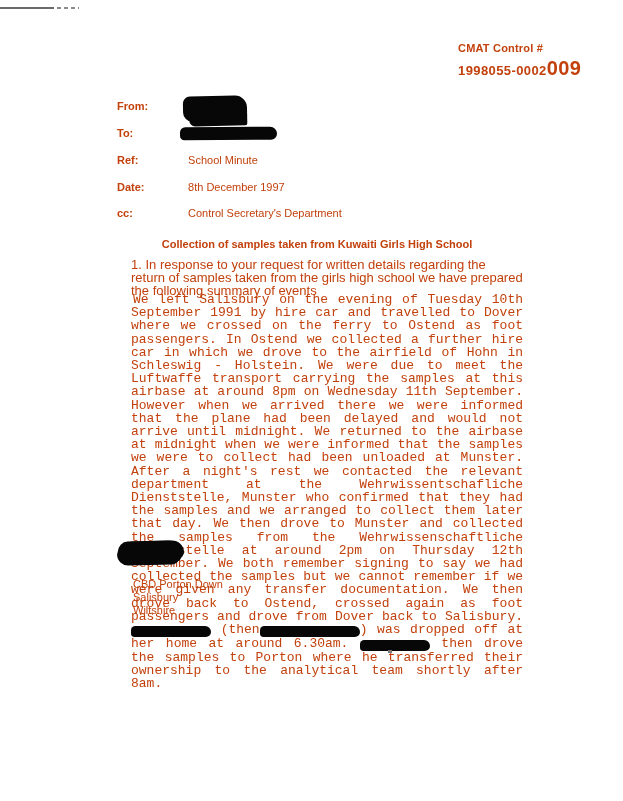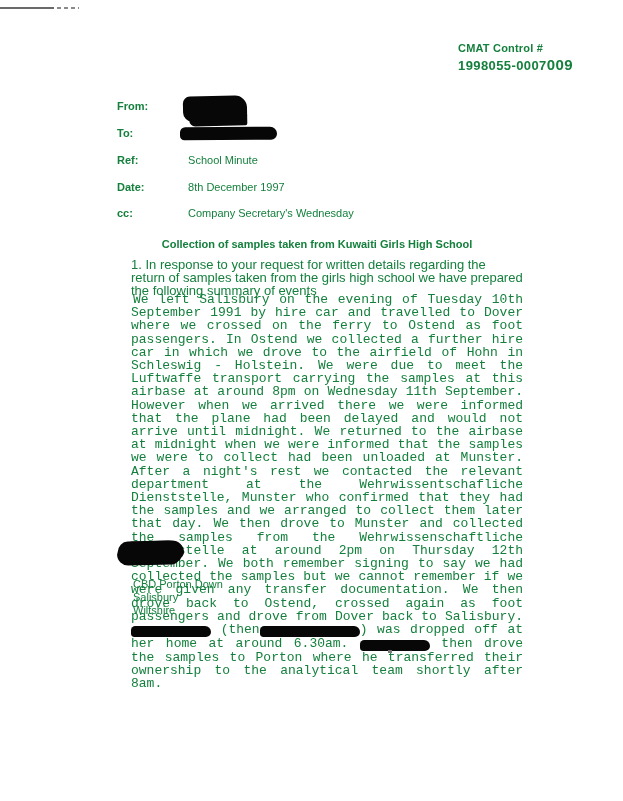--- a/index.html
+++ b/index.html
@@ -8,21 +8,21 @@
     padding: 0;
     background: #e8e8e8;
   }
   .page {
     position: relative;
     width: 623px;
     height: 801px;
     margin: 0 auto;
     background: #ffffff;
     font-family: "Liberation Sans", sans-serif;
-    color: #15803d;
+    color: #c2410c;
     overflow: hidden;
   }
   
   .artifact-line {
     position: absolute;
     top: 7px;
     left: 0;
     width: 54px;
     height: 2px;
     background: #6a6a6a;
@@ -50,21 +50,21 @@
     font-size: 11px;
     font-weight: bold;
     letter-spacing: 0.2px;
   }
   .cmat-number {
     font-size: 13px;
     font-weight: bold;
     letter-spacing: 0.4px;
   }
   .cmat-number .suffix {
-    font-size: 15px;
+    font-size: 20px;
     text-align: center;
   }
   
   .field-row {
     position: absolute;
     left: 117px;
     width: 420px;
     font-size: 11px;
   }
   .field-label {
@@ -147,21 +147,21 @@
 </head>
 <body>
 
 <div class="page">
 
   <div class="artifact-line"></div>
   <div class="artifact-dashes"></div>
 
   <div class="cmat">
     <div class="cmat-label">CMAT Control #</div>
-    <div class="cmat-number"><span>1998055-0007</span><span class="suffix">009</span></div>
+    <div class="cmat-number"><span>1998055-0002</span><span class="suffix">009</span></div>
   </div>
 
   <div class="field-row" style="top:100px">
     <span class="field-label">From:</span>
     <span class="redact redact-from"></span>
   </div>
 
   <div class="field-row" style="top:127px">
     <span class="field-label">To:</span>
     <span class="redact redact-to"></span>
@@ -172,21 +172,21 @@
     <span class="field-value">School Minute</span>
   </div>
 
   <div class="field-row" style="top:181px">
     <span class="field-label">Date:</span>
     <span class="field-value">8th December 1997</span>
   </div>
 
   <div class="field-row" style="top:207px">
     <span class="field-label">cc:</span>
-    <span class="field-value">Company Secretary's Wednesday</span>
+    <span class="field-value">Control Secretary's Department</span>
   </div>
 
   <div class="subject">Collection of samples taken from Kuwaiti Girls High School</div>
 
   <div class="para para-intro">1. In response to your request for written details regarding the return of samples taken from the girls high school we have prepared the following summary of events</div>
 
   <div class="para para-main"><span>We left Salisbury on the evening of Tuesday 10th September 1991 by hire car and travelled to Dover where we crossed on the ferry to Ostend as foot passengers. In Ostend we collected a further hire car in which we drove to the airfield of Hohn in Schleswig - Holstein. We were due to meet the Luftwaffe transport carrying the samples at this airbase at around 8pm on Wednesday 11th September. However when we arrived there we were informed that the plane had been delayed and would not arrive until midnight. We returned to the airbase at midnight when we were informed that the samples we were to collect had been unloaded at Munster. After a night's rest we contacted the relevant department at the Wehrwissentschafliche Dienststelle, Munster who confirmed that they had the samples and we arranged to collect them later that day. We then drove to Munster and collected the samples from the Wehrwissenschaftliche Dienststelle at around 2pm on Thursday 12th September. We both remember signing to say we had collected the samples but we cannot remember if we were given any transfer documentation. We then drove back to Ostend, crossed again as foot passengers and drove from Dover back to Salisbury. </span><span class="redact redact-inline" style="width:80px"></span> <span>(then</span><span class="redact redact-inline" style="width:100px"></span><span>) was dropped off at her home at around 6.30am. </span><span class="redact redact-inline" style="width:70px"></span> <span>then drove the samples to Porton where he transferred their ownership to the analytical team shortly after 8am.</span></div>
 
 
   <div class="signature-blob"></div>

